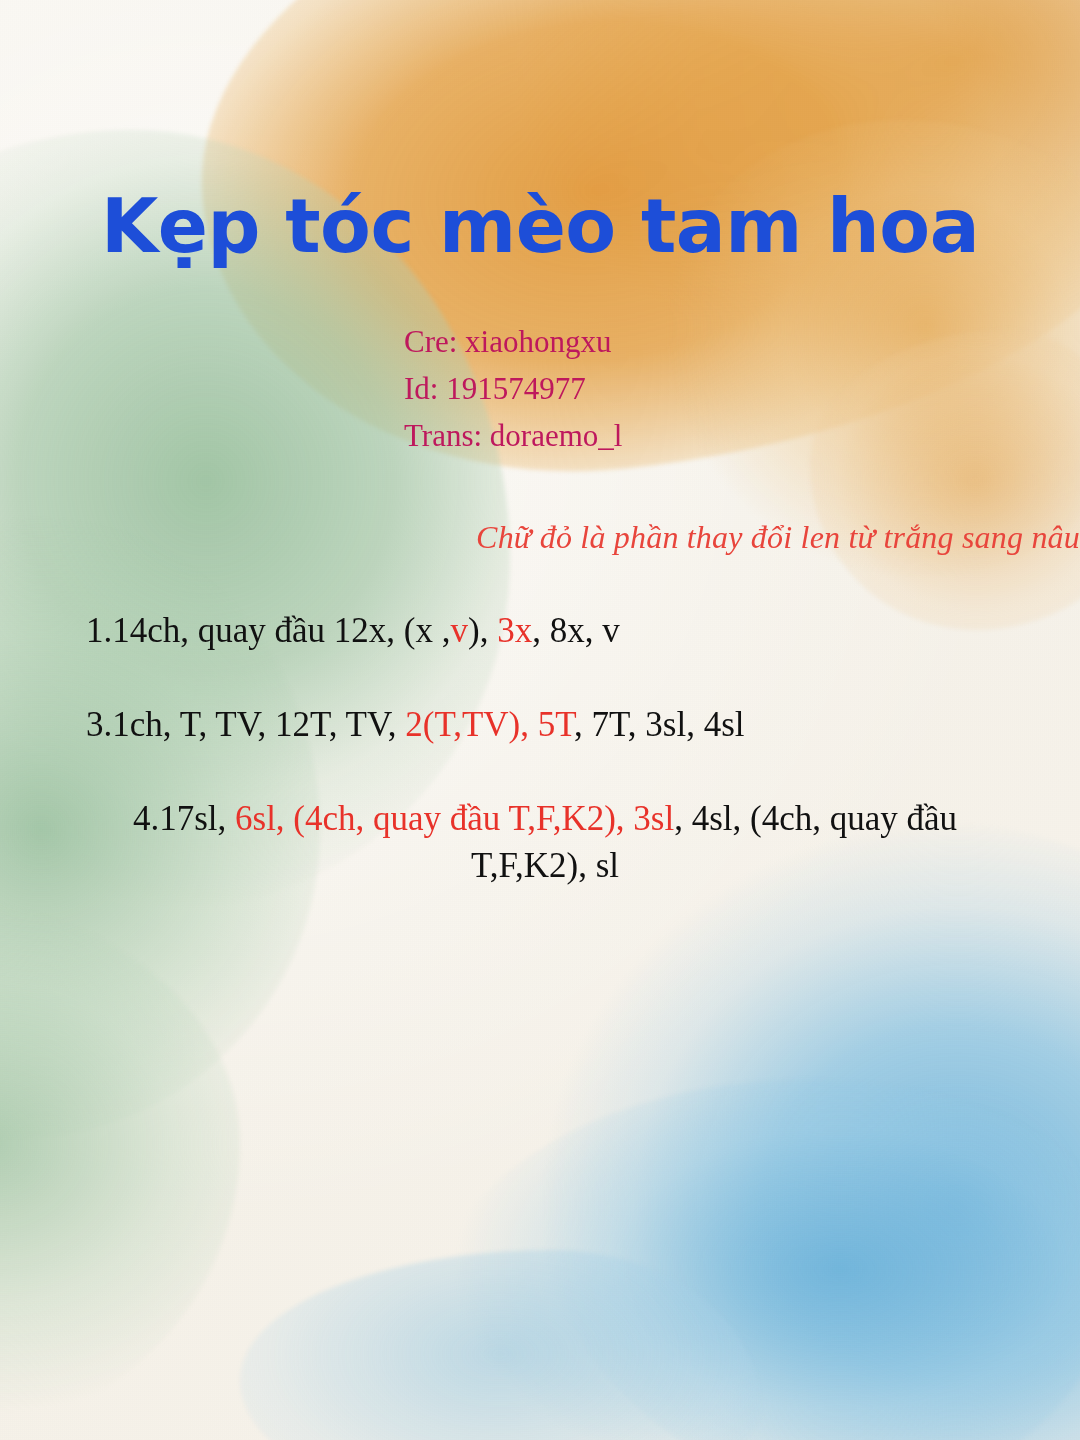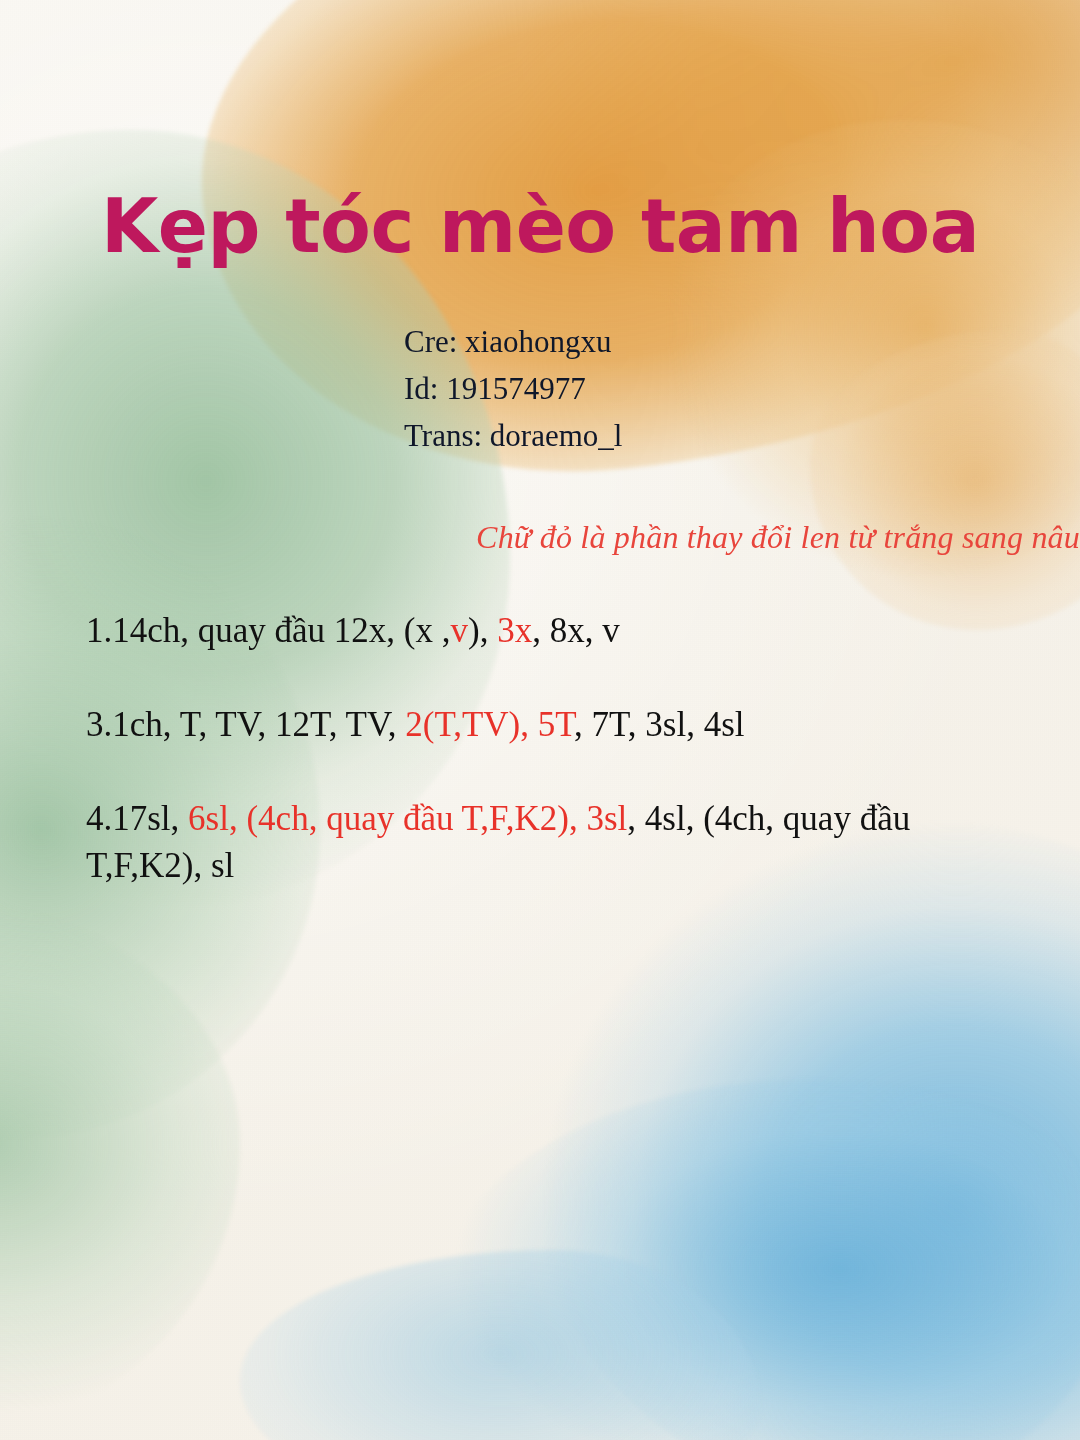--- a/index.html
+++ b/index.html
@@ -130,34 +130,34 @@
   .content {
     position: relative;
     z-index: 2;
     padding: 0;
   }
 
   .title {
     font-family: "DejaVu Sans", sans-serif;
     font-weight: bold;
     font-size: 74px;
-    color: #be185d;
+    color: #1d4ed8;
     text-align: center;
     letter-spacing: -0.5px;
     margin: 0;
     padding-top: 188px;
     line-height: 1.05;
   }
 
   .credits {
     margin-top: 52px;
     padding-left: 404px;
     font-size: 31px;
     line-height: 1.52;
-    color: #0f172a;
+    color: #be185d;
   }
 
   .note {
     margin-top: 60px;
     text-align: right;
     font-style: italic;
     font-size: 32px;
     color: #e8453c;
     letter-spacing: 0.2px;
   }
@@ -168,20 +168,21 @@
     padding-right: 76px;
   }
   .row {
     font-size: 35px;
     line-height: 1.32;
     color: #111111;
     margin-bottom: 48px;
   }
   .row:last-child {
     margin-bottom: 0;
+    text-align: center;
   }
   .red {
     color: #e8322a;
   }
 </style>
 </head>
 <body>
 
 <div class="bg">
   <div class="paper"></div>

